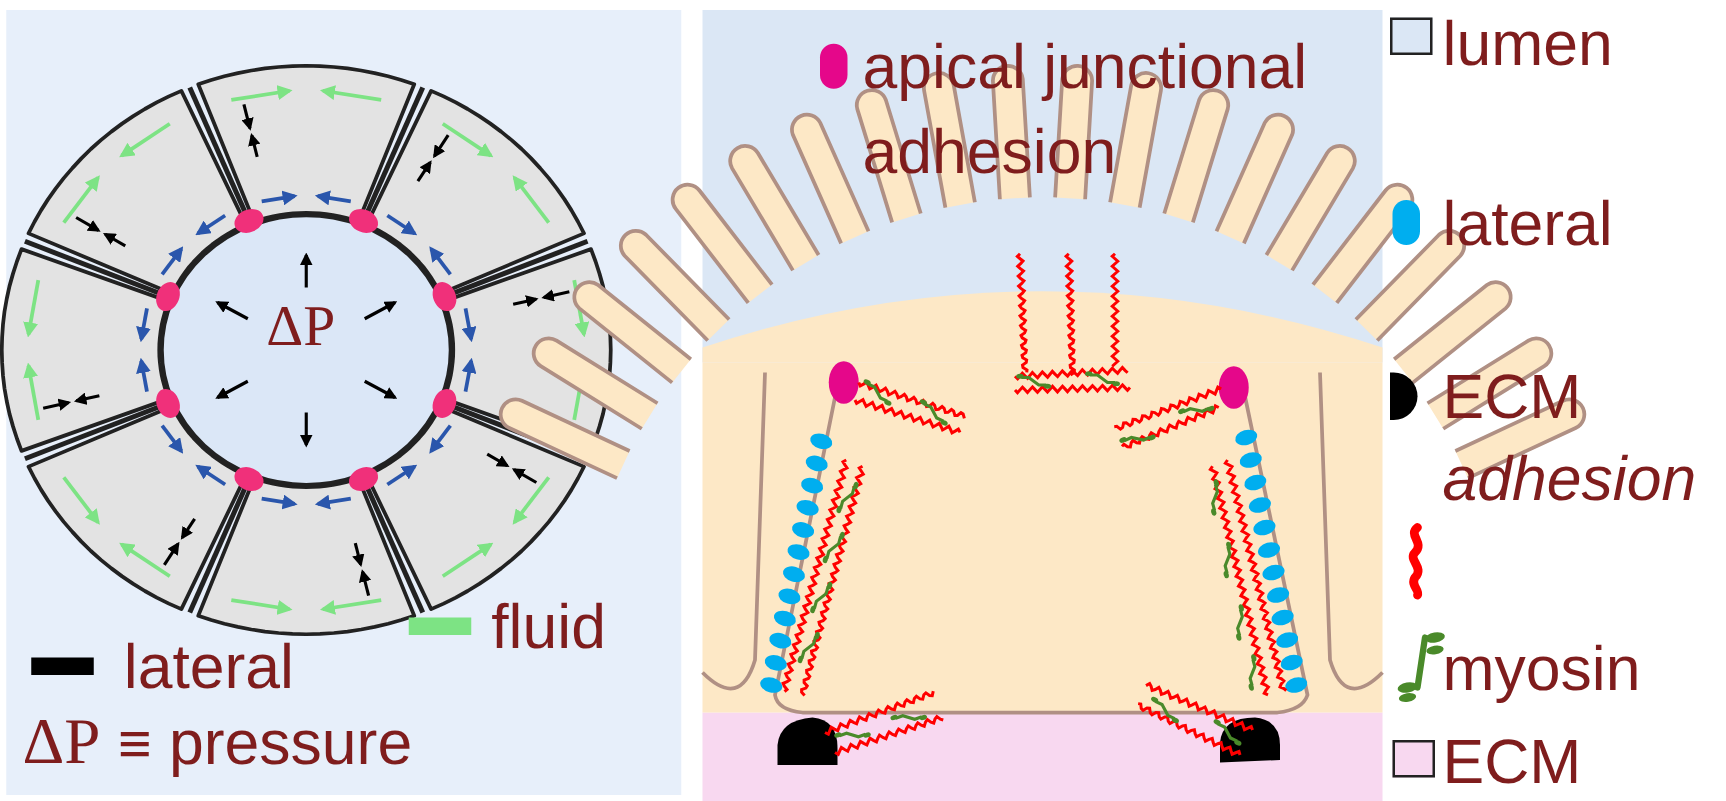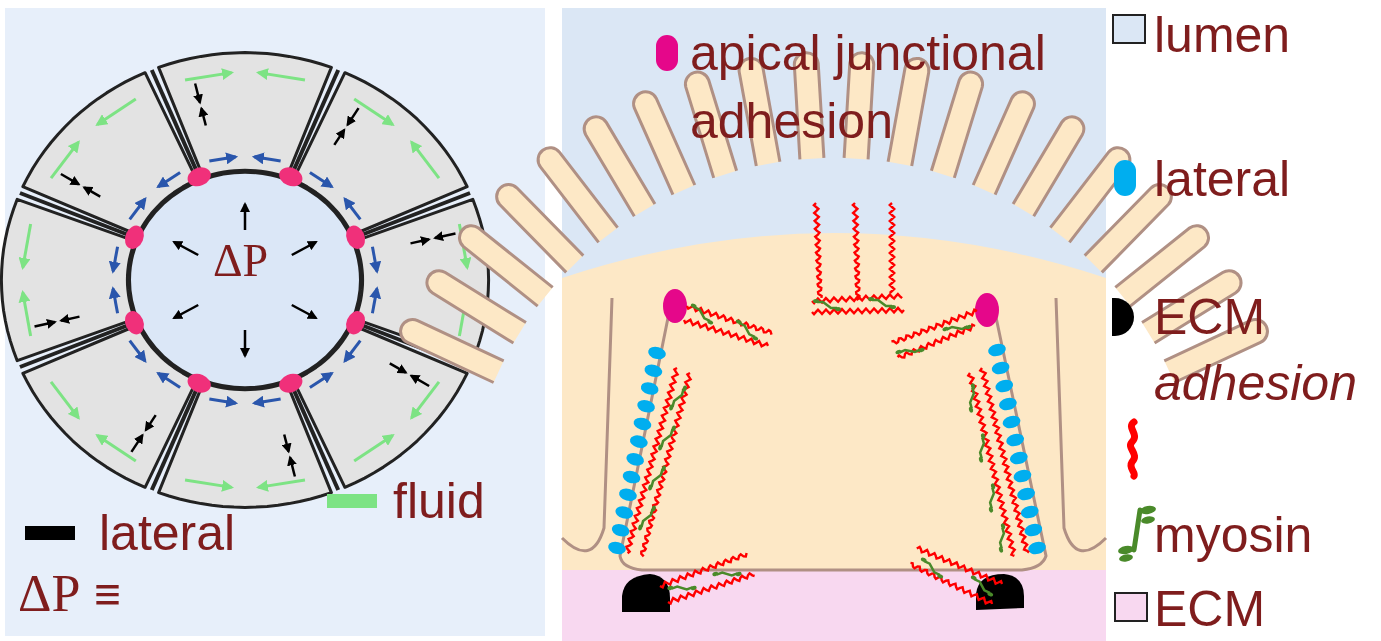--- a/index.html
+++ b/index.html
@@ -121,20 +121,21 @@
 
 
   <div class="legend-row" style="left:20px;top:500px;">
     <span style="display:inline-block;width:50px;height:14px;background:#000;margin-right:24px;"></span>
     <span class="txt big" style="position:static">lateral</span>
   </div>
 
   <div class="legend-row" style="left:13px;top:560px;">
     <span class="txt serif" style="position:static;font-size:52px;">ΔP</span>
     <span class="txt" style="position:static;font-size:46px;margin:0 14px;">≡</span>
+    <span class="txt big" style="position:static">pressure</span>
   </div>
 </div>
 
 <div class="panel" id="right-panel">
   <svg id="cell-svg" width="544" height="633" viewBox="0 0 544 633">
       <rect x="0" y="0" width="544" height="282" fill="#dbe7f5"></rect>
       <rect x="0" y="562" width="544" height="71" fill="#f8d8f0"></rect>
       <path d="M0,270 L0,282 L544,282 L544,270 Q272,180 0,270 Z" fill="#fde8c6"></path>
       <rect x="0" y="282" width="544" height="280" fill="#fde8c6"></rect>
       <path d="M0,530 Q30,560 42,520 L50,290" fill="none" stroke="#b09084" stroke-width="3"></path>

